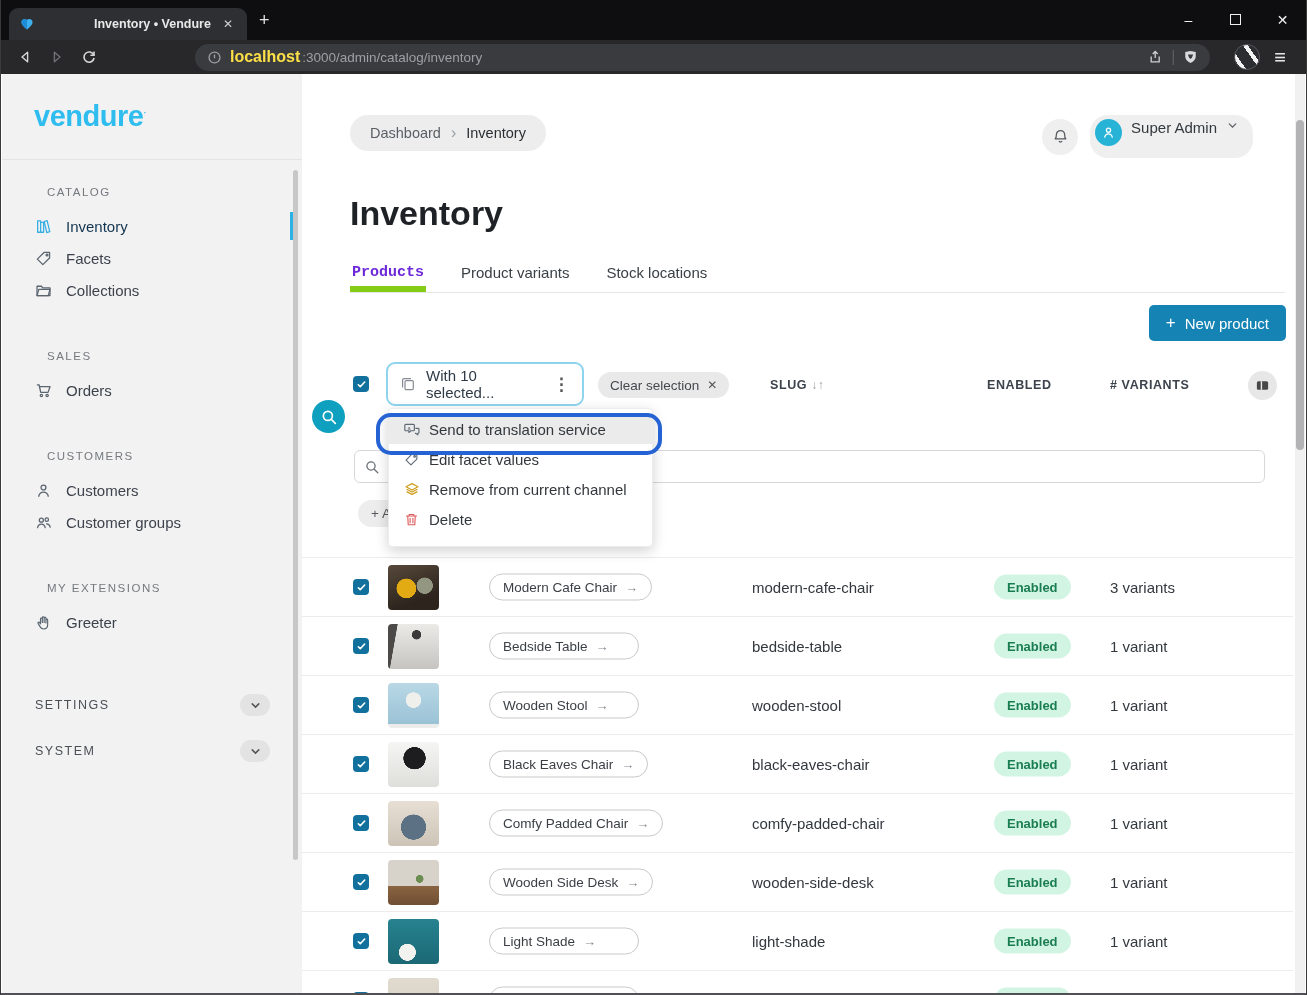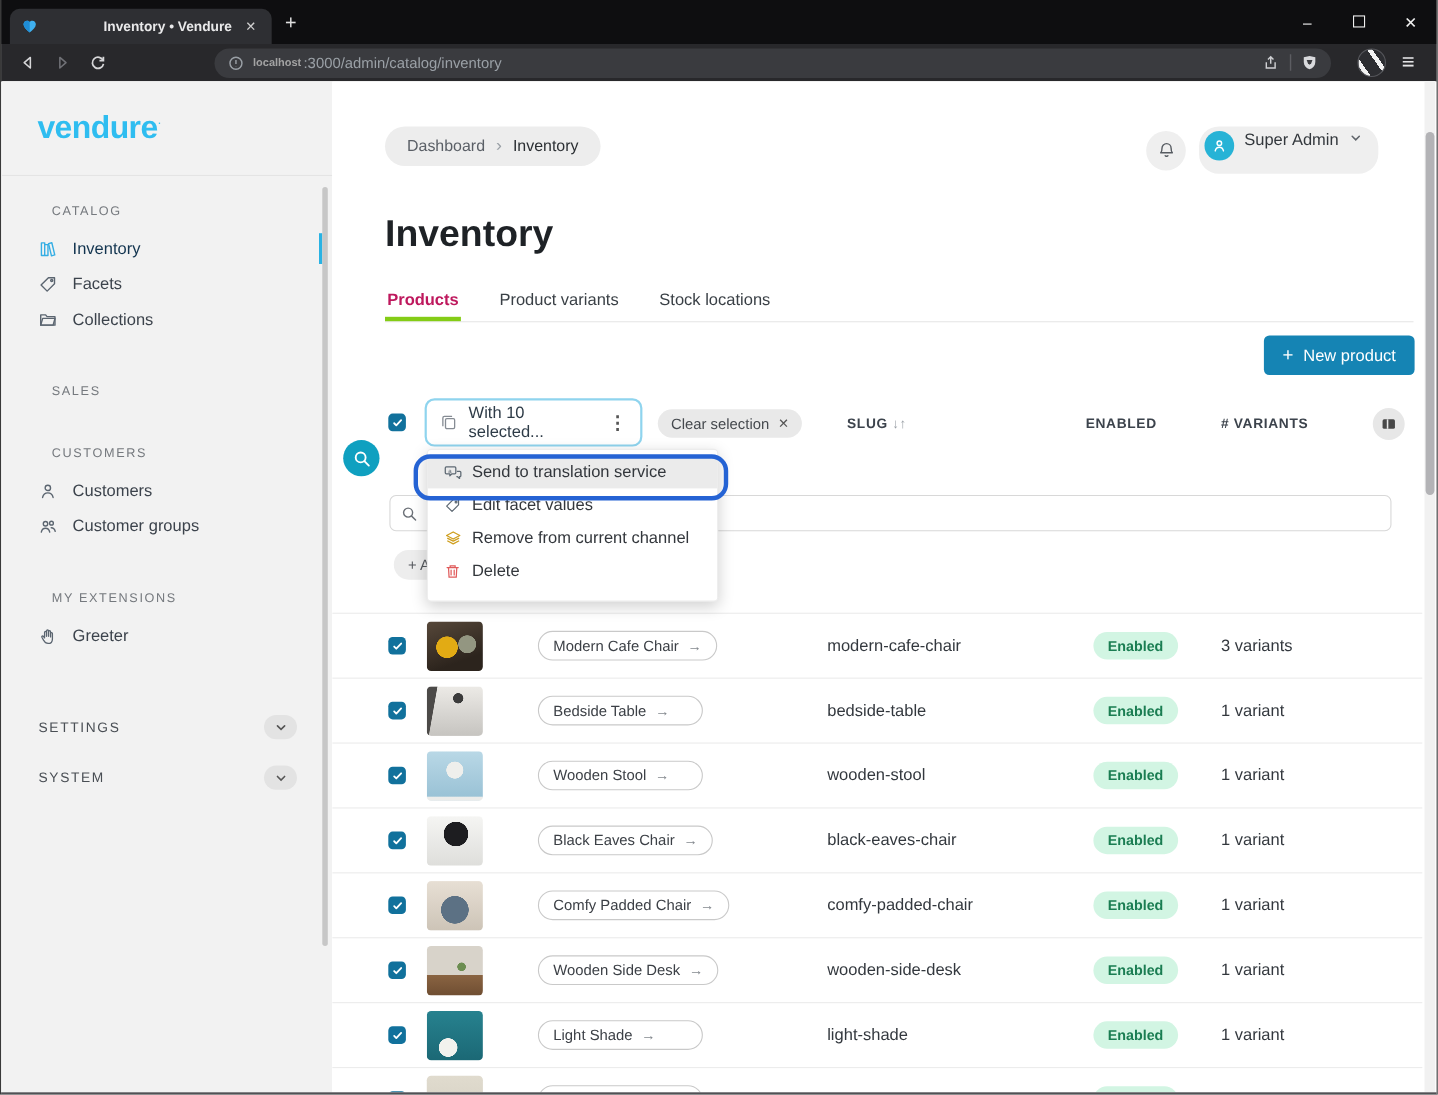--- a/index.html
+++ b/index.html
@@ -14,21 +14,21 @@
   .tab-close { color:#cfcfcf; font-size:12px; cursor:default; padding:2px 4px; }
   .newtab { position:absolute; left:258px; top:11px; color:#e0e0e0; font-size:18px; line-height:18px; }
   .winctrls { position:absolute; right:0; top:0; height:40px; display:flex; align-items:center; }
   .winctrl { width:47px; text-align:center; color:#f0f0f0; font-size:14px; }
   .winctrl .box { display:inline-block; width:11px; height:11px; border:1.5px solid #f0f0f0; }
 
   .toolbar { height:34px; background:#28282b; display:flex; align-items:center; padding:0 10px; gap:4px; }
   .navbtn { width:28px; height:28px; display:flex; align-items:center; justify-content:center; color:#d6d6d8; }
   .navbtn.dim { color:#707176; }
   .urlbar { flex:1; height:27px; margin-left:88px; margin-right:12px; background:#3a3b3f; border-radius:14px; display:flex; align-items:center; padding:0 12px; gap:8px; }
-  .url-host { color:#a3a3a3; font-size:10px; font-weight:700; }
+  .url-host { color:#fde047; font-size:16px; font-weight:700; }
   .url-path { color:#9aa0a6; font-size:13.5px; margin-left:-6px; }
   .url-spacer { flex:1; }
   .url-sep { color:#5c5d62; }
   .avatar-btn { width:26px; height:26px; border-radius:50%; background:repeating-linear-gradient(55deg,#2c2d31 0 5px,#f2f2f2 5px 9px,#2c2d31 9px 15px); border:1px solid #55565b; margin-left:8px; }
   .hamburger { color:#e4e4e6; font-size:20px; padding:0 10px; }
 
   
   .app { position:absolute; top:74px; left:1px; right:1px; bottom:2px; display:flex; background:#fff; }
   .win-bottom { position:absolute; left:0; right:0; bottom:0; height:2px; background:#515155; }
 
@@ -61,21 +61,21 @@
   .bell-btn { width:36px; height:36px; border-radius:50%; background:#efefef; display:flex; align-items:center; justify-content:center; color:#565b61; }
   .user-pill { height:43px; background:#efefef; border-radius:18px; display:flex; align-items:flex-start; gap:9px; padding:4px 14px 0 5px; }
   .user-avatar { width:27px; height:27px; border-radius:50%; background:#27b3d6; display:flex; align-items:center; justify-content:center; color:#fff; }
   .user-name { color:#33383d; font-size:15px; }
   .user-chev { color:#5f646a; display:flex; }
 
   .page-title { position:absolute; left:48px; top:120px; font-size:34px; font-weight:700; color:#1e2226; }
 
   .tabs { position:absolute; left:48px; right:20px; top:186px; height:33px; display:flex; gap:33px; border-bottom:1px solid #e6e6e6; }
   .ptab { font-size:15px; color:#3a4046; padding:4px 2px 0; }
-  .ptab.active { color:#be185d; font-weight:700; border-bottom:4px solid #84cc16; }
+  .ptab.active { color:#6d28d9; font-weight:700; border-bottom:6px solid #84cc16;font-family:Liberation Mono, monospace; }
 
   .new-product { position:absolute; right:19px; top:231px; height:36px; background:#1584b4; color:#fff; border:none; border-radius:5px; font-size:15px; font-weight:500; display:flex; align-items:center; gap:9px; padding:0 17px; font-family:inherit; }
   .np-plus { font-size:17px; font-weight:400; }
 
   
   .chk { width:16px; height:16px; border-radius:4px; background:#11719c; display:flex; align-items:center; justify-content:center; }
   .toolbar-chk { position:absolute; left:51px; top:302px; }
   .with-btn { position:absolute; left:84px; top:288px; z-index:10; height:44px; width:198px; background:#fff; border:2px solid #8fd4ee; border-radius:9px; display:flex; align-items:center; gap:10px; padding:0 12px; font-size:15px; color:#2e3b47; }
   .with-btn .kebab { margin-left:auto; color:#555; font-size:17px; font-weight:700; padding-left:10px; border-left:0; }
   .with-btn .cico { color:#868c94; display:flex; }
@@ -230,20 +230,30 @@
                   <path d="M1.9 12.8V4h4.2l1.2 1.5h6.8v7.3z"></path>
                   <path d="M1.9 12.8 3.6 7h10.5l-1.6 5.8z"></path>
                 </svg>
               </span>
             <span>Collections</span>
           </div>
         </div>
 
         <div class="nav-section">
           <div class="nav-title">SALES</div>
+          <div class="nav-item">
+            <span class="nico">
+                <svg width="17" height="17" viewBox="0 0 16 16" fill="none" stroke="currentColor" stroke-width="1.2" stroke-linejoin="round">
+                  <path d="M1.8 2.6h2l1.6 7.2h6.9l1.8-5.4H4.3"></path>
+                  <circle cx="6" cy="12.7" r="1.1"></circle>
+                  <circle cx="11.4" cy="12.7" r="1.1"></circle>
+                </svg>
+              </span>
+            <span>Orders</span>
+          </div>
         </div>
 
         <div class="nav-section">
           <div class="nav-title">CUSTOMERS</div>
           <div class="nav-item">
             <span class="nico">
                 <svg width="17" height="17" viewBox="0 0 16 16" fill="none" stroke="currentColor" stroke-width="1.2" stroke-linecap="round">
                   <circle cx="8" cy="5.2" r="2.3"></circle>
                   <path d="M3.5 13.4c.6-2.6 2.3-3.9 4.5-3.9s3.9 1.3 4.5 3.9"></path>
                 </svg>

